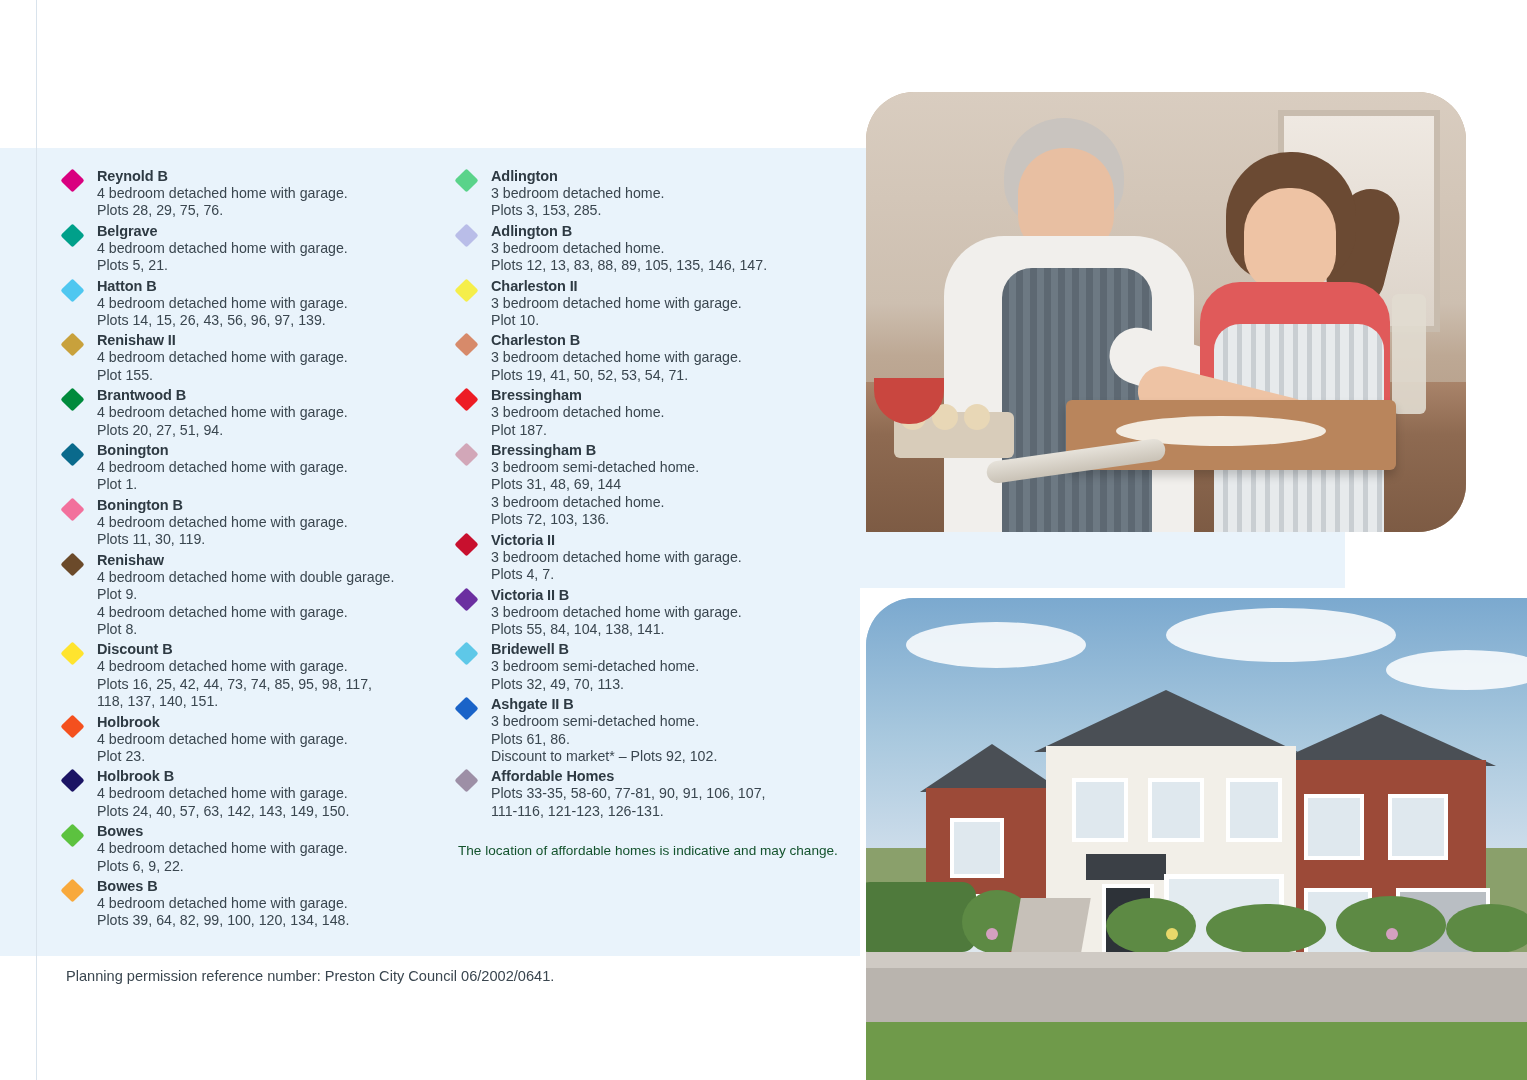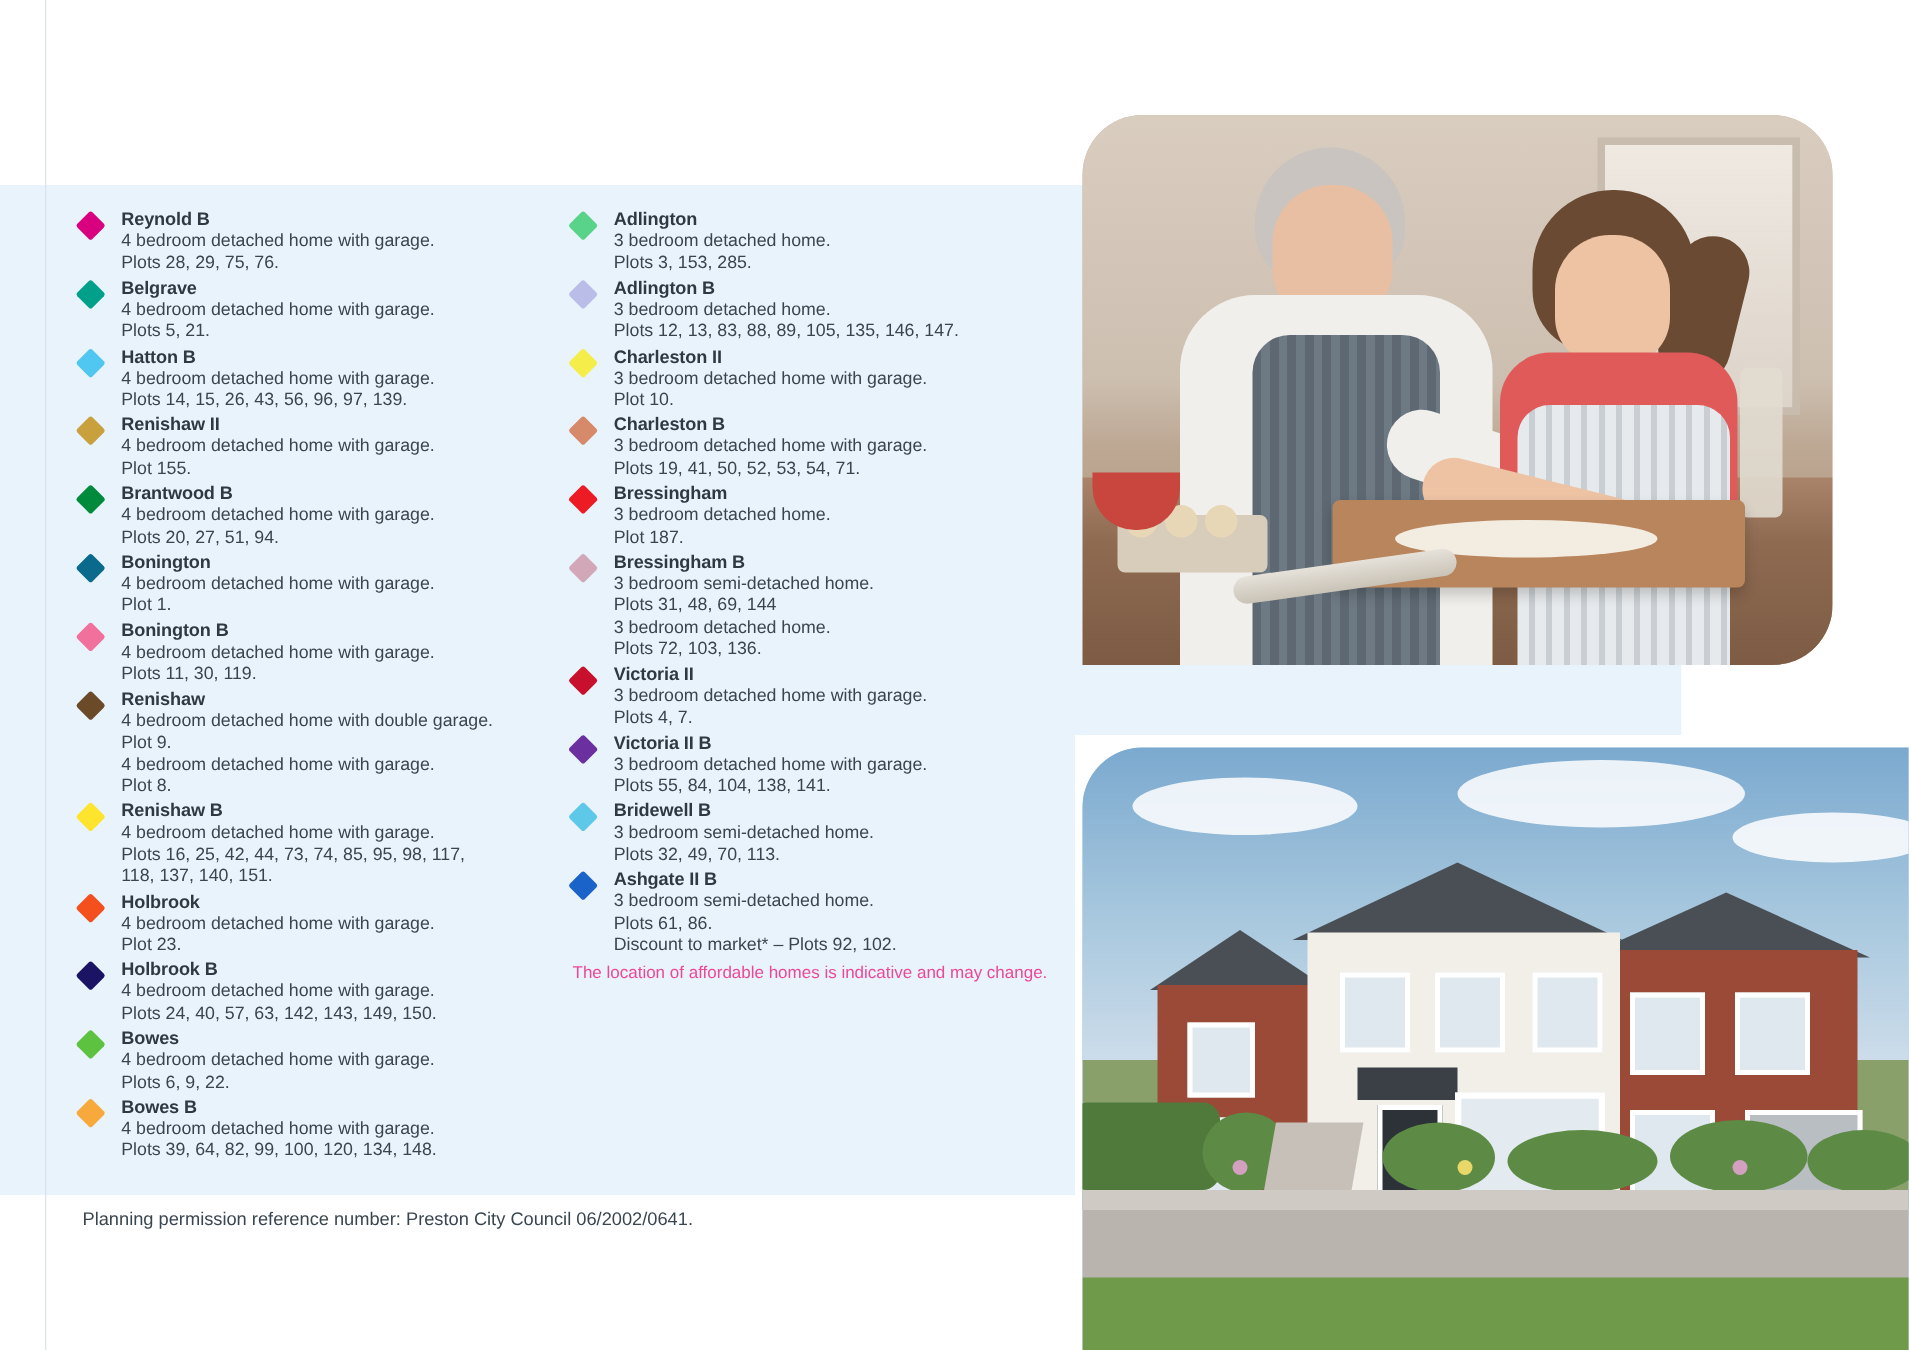--- a/index.html
+++ b/index.html
@@ -73,22 +73,22 @@
     letter-spacing: -0.1px;
   }
   .entry-line {
     font-size: 14.2px;
     line-height: 17.4px;
     color: #3a464f;
   }
   .footnote-line {
     font-size: 13.6px;
     line-height: 17px;
-    color: #ec4899;
-    margin-top: 4px;
+    color: #14532d;
+    margin-top: 22px;
     padding-left: 0;
   }
 
   .planning-note {
     position: absolute;
     left: 66px;
     top: 968px;
     font-size: 14.6px;
     color: #3a464f;
   }
@@ -360,21 +360,21 @@
     <div class="key-entry">
       <span class="swatch" style="background: rgb(107, 74, 42);"></span>
       <div class="entry-title">Renishaw</div>
       <div class="entry-line">4 bedroom detached home with double garage.</div>
       <div class="entry-line">Plot 9.</div>
       <div class="entry-line">4 bedroom detached home with garage.</div>
       <div class="entry-line">Plot 8.</div>
     </div>
     <div class="key-entry">
       <span class="swatch" style="background: rgb(255, 228, 46);"></span>
-      <div class="entry-title">Renishaw B</div>
+      <div class="entry-title">Discount B</div>
       <div class="entry-line">4 bedroom detached home with garage.</div>
       <div class="entry-line">Plots 16, 25, 42, 44, 73, 74, 85, 95, 98, 117,</div>
       <div class="entry-line">118, 137, 140, 151.</div>
     </div>
     <div class="key-entry">
       <span class="swatch" style="background: rgb(244, 80, 30);"></span>
       <div class="entry-title">Holbrook</div>
       <div class="entry-line">4 bedroom detached home with garage.</div>
       <div class="entry-line">Plot 23.</div>
     </div>
@@ -453,20 +453,26 @@
       <div class="entry-title">Bridewell B</div>
       <div class="entry-line">3 bedroom semi-detached home.</div>
       <div class="entry-line">Plots 32, 49, 70, 113.</div>
     </div>
     <div class="key-entry">
       <span class="swatch" style="background: rgb(26, 99, 200);"></span>
       <div class="entry-title">Ashgate II B</div>
       <div class="entry-line">3 bedroom semi-detached home.</div>
       <div class="entry-line">Plots 61, 86.</div>
       <div class="entry-line">Discount to market* – Plots 92, 102.</div>
+    </div>
+    <div class="key-entry">
+      <span class="swatch" style="background: rgb(157, 143, 166);"></span>
+      <div class="entry-title">Affordable Homes</div>
+      <div class="entry-line">Plots 33-35, 58-60, 77-81, 90, 91, 106, 107,</div>
+      <div class="entry-line">111-116, 121-123, 126-131.</div>
     </div>
     <div class="footnote-line">The location of affordable homes is indicative and may change.</div>
   </div>
 
 <div class="planning-note">Planning permission reference number: Preston City Council 06/2002/0641.</div>
 
 <div class="photo photo-top">
   <div class="k-wall"></div>
   <div class="k-window"></div>
   <div class="k-counter"></div>

